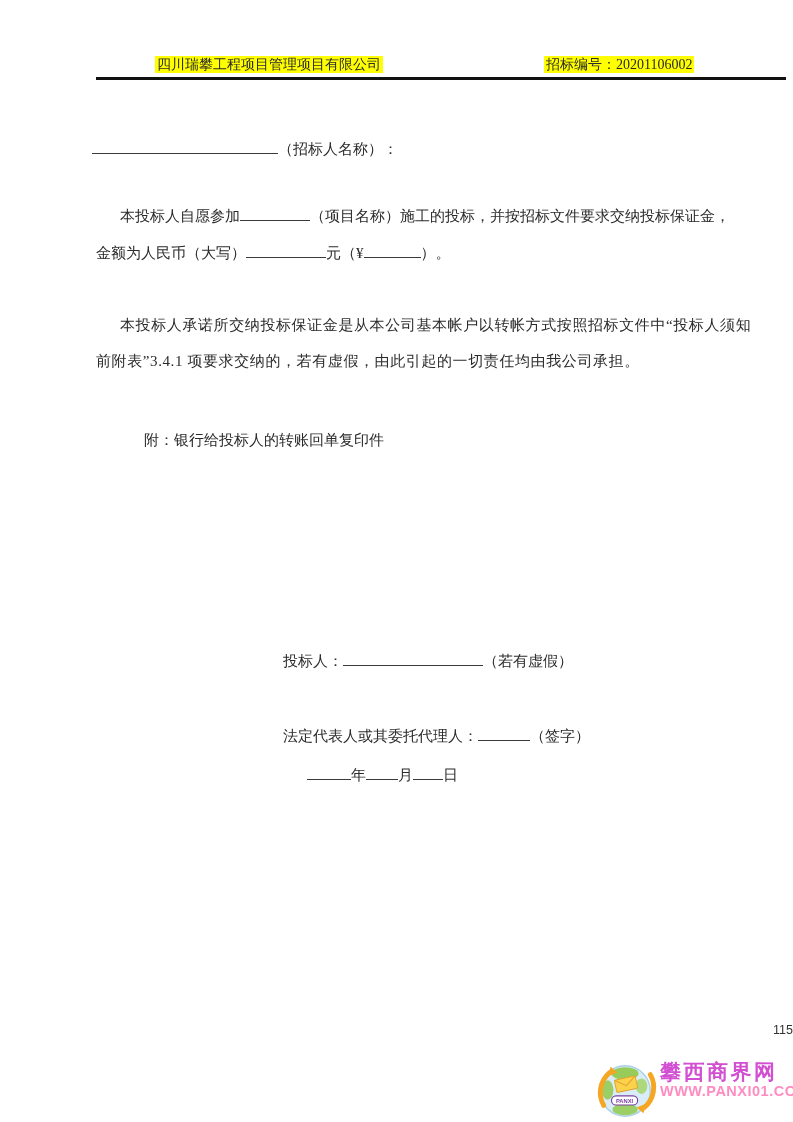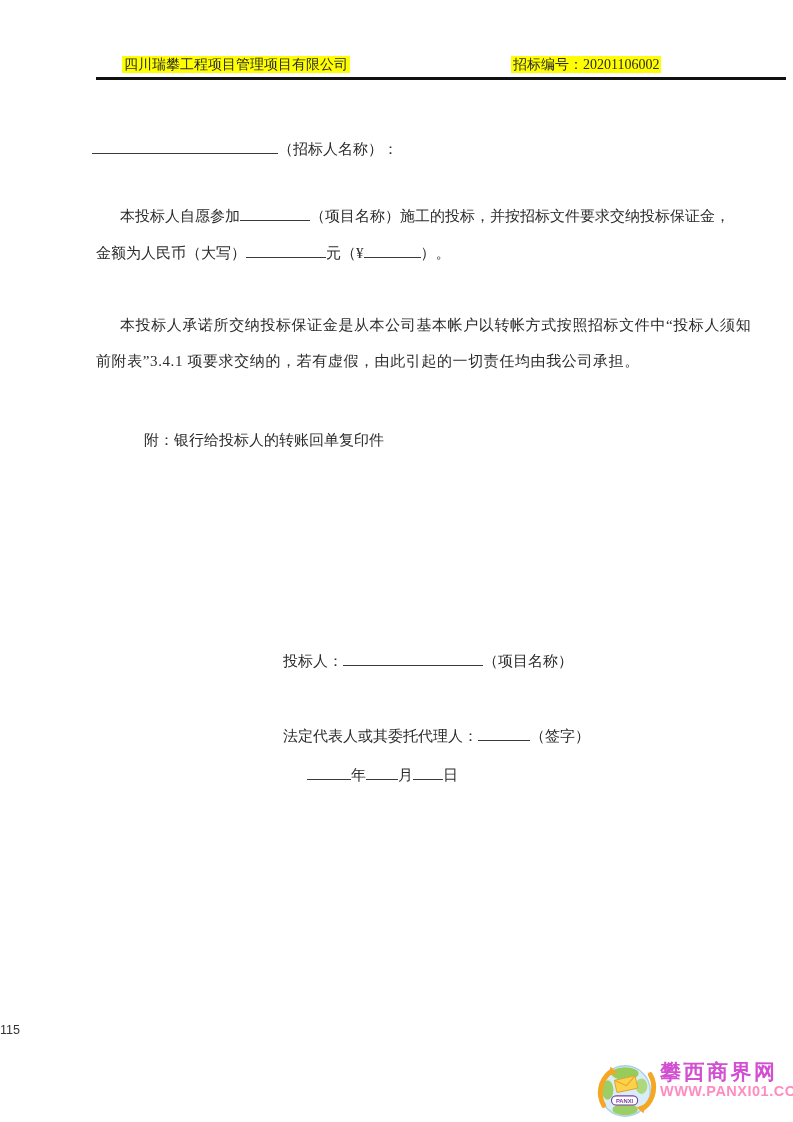--- a/index.html
+++ b/index.html
@@ -22,21 +22,21 @@
   .line {
     position: absolute;
     white-space: nowrap;
     font-size: 15px;
     line-height: 1.25;
   }
   .hl {
     background: var(--highlight, #ffff00);
     padding: 1px 2px;
   }
-  .header-text { font-size: 14px; }
+  .header-text { font-size: 14px; margin-left: 33px; }
   .rule {
     position: absolute;
     left: 96px; top: 77px;
     width: 690px; height: 3px;
     background: #111111;
   }
   .title-row {
     position: absolute;
     left: 96px; top: 84px;
     width: 612px;
@@ -62,21 +62,21 @@
   .w52  { width: 52px; }
   .w44  { width: 44px; }
   .w32  { width: 32px; }
   .w30  { width: 30px; }
   .indent { padding-left: 24px; }
   .spread { letter-spacing: 0.6px; }
   .page-number {
     position: absolute;
     left: 0; top: 1023px;
     width: 100%;
-    text-align: left;
+    text-align: right;
     font-family: "Liberation Sans", "DejaVu Sans", sans-serif;
     font-size: 12.5px;
     color: #333333;
   }
   .watermark {
     position: absolute;
     right: 1px; bottom: 2px;
     width: 196px; height: 60px;
     display: flex;
   }
@@ -116,21 +116,21 @@
 
   <div class="line indent" style="left:96px; top:207px;"><span>本投标人自愿参加</span><span class="blank w70"></span><span>（项目名称）施工的投标，并按招标文件要求交纳投标保证金，</span></div>
 
   <div class="line" style="left:96px; top:244px;"><span>金额为人民币（大写）</span><span class="blank w80"></span><span>元（¥</span><span class="blank w57"></span><span>）。</span></div>
 
   <div class="line indent spread" style="left:96px; top:316px;">本投标人承诺所交纳投标保证金是从本公司基本帐户以转帐方式按照招标文件中“投标人须知</div>
   <div class="line spread" style="left:96px; top:352px;">前附表”3.4.1 项要求交纳的，若有虚假，由此引起的一切责任均由我公司承担。</div>
 
   <div class="line" style="left:144px; top:431px;">附：银行给投标人的转账回单复印件</div>
 
-  <div class="line" style="left:283px; top:652px;"><span>投标人：</span><span class="blank w140"></span><span>（项目名称）</span></div>
+  <div class="line" style="left:283px; top:652px;"><span>投标人：</span><span class="blank w140"></span><span>（若有虚假）</span></div>
 
   <div class="line" style="left:283px; top:727px;text-align:right;"><span>法定代表人或其委托代理人：</span><span class="blank w52"></span><span>（签字）</span></div>
 
   <div class="line" style="left:307px; top:766px;"><span class="blank w44"></span><span>年</span><span class="blank w32"></span><span>月</span><span class="blank w30"></span><span>日</span></div>
 
   <div class="page-number">115</div>
 
   <div class="watermark">
     <svg class="wm-logo" viewBox="0 0 64 60">
       <circle cx="30" cy="31" r="26" fill="#d8edf8" stroke="#a9d0e8" stroke-width="1.5"></circle>

